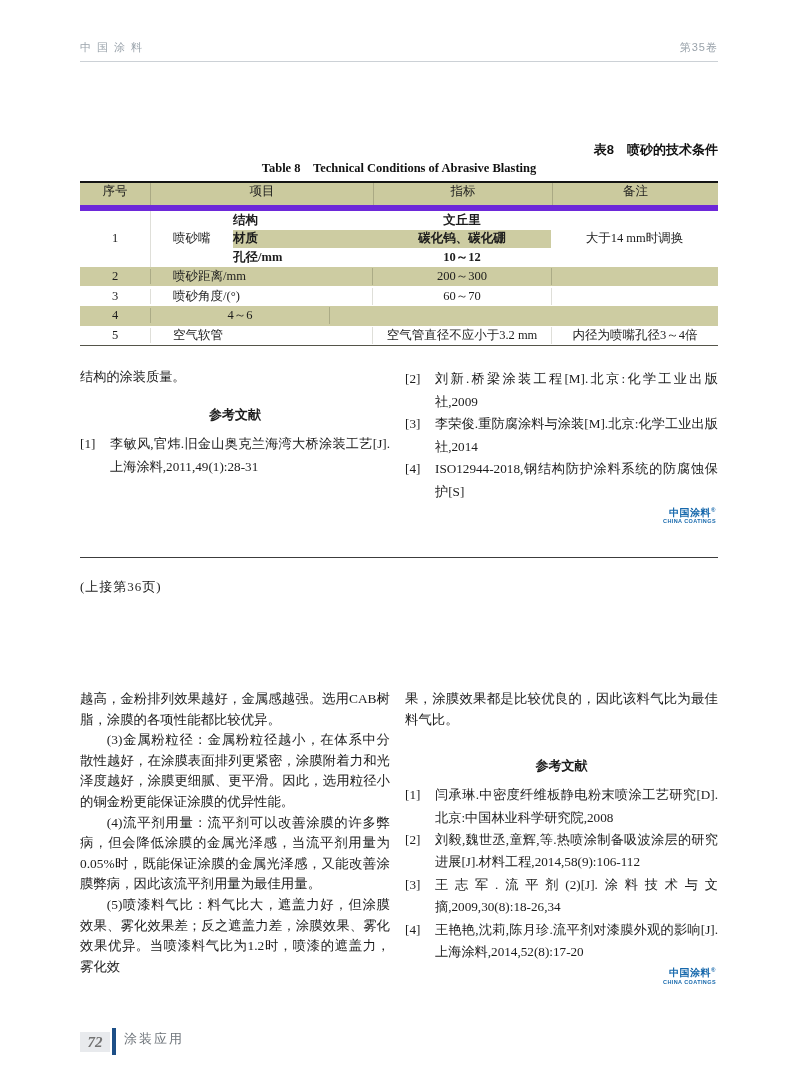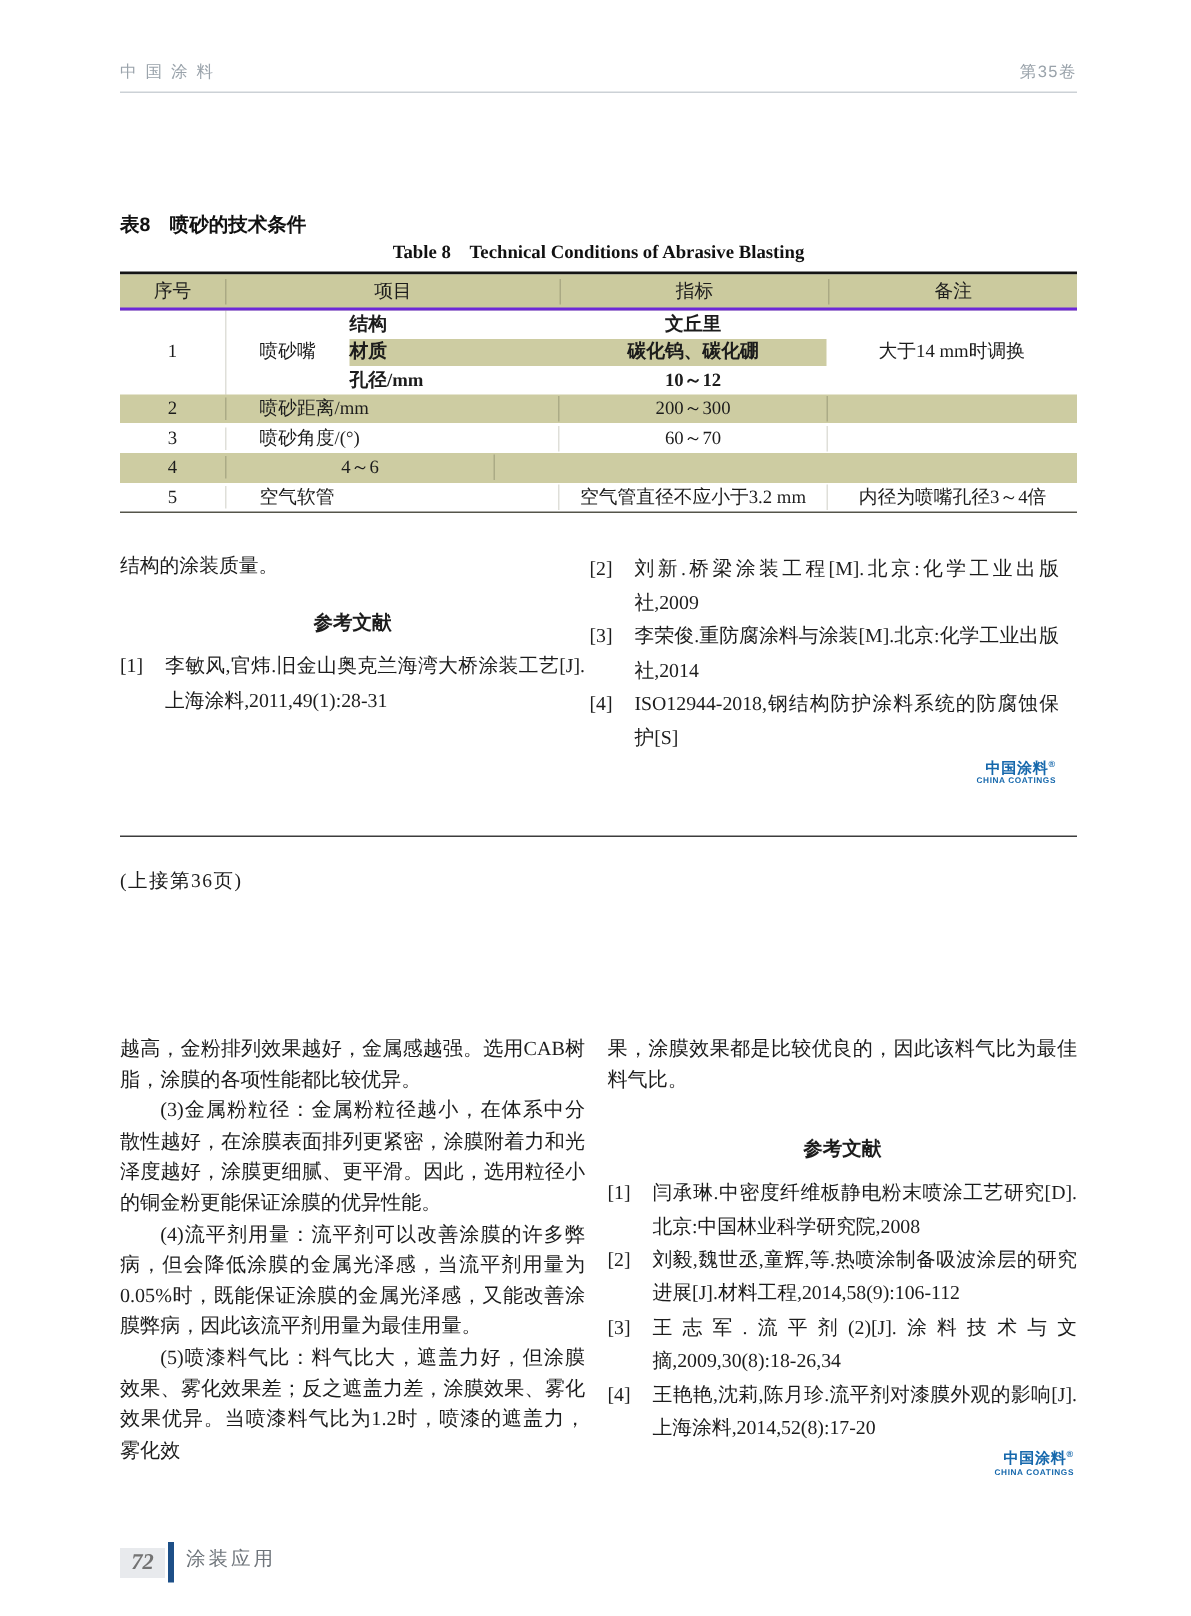--- a/index.html
+++ b/index.html
@@ -8,29 +8,29 @@
 
   
   .pg-header{position:absolute;left:80px;top:40px;width:638px;display:flex;
              justify-content:space-between;align-items:flex-end;padding-bottom:6px;
              border-bottom:1px solid #ccd1d6;color:#9aa3ab;
              font-family:"Liberation Sans","DejaVu Sans",sans-serif;font-size:11px;}
   .pg-header .journal{letter-spacing:6px;}
   .pg-header .volume{letter-spacing:1px;}
 
   
-  .tbl-title-zh{position:absolute;left:80px;top:141px;width:638px;text-align:left;
+  .tbl-title-zh{position:absolute;left:80px;top:141px;width:638px;text-align:right;
                 font-family:"Liberation Sans","DejaVu Sans",sans-serif;font-weight:bold;font-size:13px;color:#111;}
   .tbl-title-en{position:absolute;left:80px;top:160px;width:638px;text-align:center;
                 font-weight:bold;font-size:12.5px;color:#111;}
 
   
   .tbl{position:absolute;left:80px;top:181px;width:638px;font-size:12.5px;
        border-top:2px solid #141414;border-bottom:1.3px solid #55554a;}
-  .t-head{display:flex;background:#cbca9e;height:22px;align-items:center;border-bottom:2px solid #6d28d9;}
+  .t-head{display:flex;background:#cbca9e;height:22px;border-bottom:6px solid #6d28d9;}
   .c-no{width:70px;text-align:center;}
   .c-item{width:222px;text-align:center;}
   .c-idx{width:178px;text-align:center;}
   .c-note{flex:1;text-align:center;}
   .vsep{border-right:1px solid rgba(108,108,82,0.35);}
   .vsep-l{border-right:1px solid rgba(108,108,82,0.22);}
 
   .row1{display:flex;}
   .row1 .c-no{display:flex;align-items:center;justify-content:center;}
   .row1 .cell-item{width:82px;display:flex;align-items:center;padding-left:22px;box-sizing:border-box;}
@@ -39,21 +39,21 @@
   .subrow .attr{width:140px;box-sizing:border-box;}
   .subrow .val{width:178px;text-align:center;}
   .subrow.shaded{background:#cdcca2;}
   .row1 .c-note{display:flex;align-items:center;justify-content:center;}
 
   .brow{display:flex;height:19.6px;align-items:center;}
   .brow.shaded{background:#cdcca2;}
   .brow .c-item{text-align:left;padding-left:22px;box-sizing:border-box;}
 
   
-  .upper{position:absolute;left:80px;top:366px;width:638px;display:flex;gap:3px;
+  .upper{position:absolute;left:80px;top:366px;width:638px;display:flex;gap:15px;
          font-size:13.2px;line-height:22.5px;}
   .ucol-l{width:310px;}
   .ucol-r{width:313px;}
   .tail{text-align:justify;margin:0;}
   .ref-h{text-align:center;font-family:"Liberation Sans","DejaVu Sans",sans-serif;
          font-weight:bold;font-size:13px;margin:15px 0 7px;}
   .ucol-r .first-ref{margin-top:2px;}
   .ref{display:flex;line-height:22.5px;}
   .ref .n{width:30px;flex:none;}
   .ref .t{flex:1;text-align:justify;}

